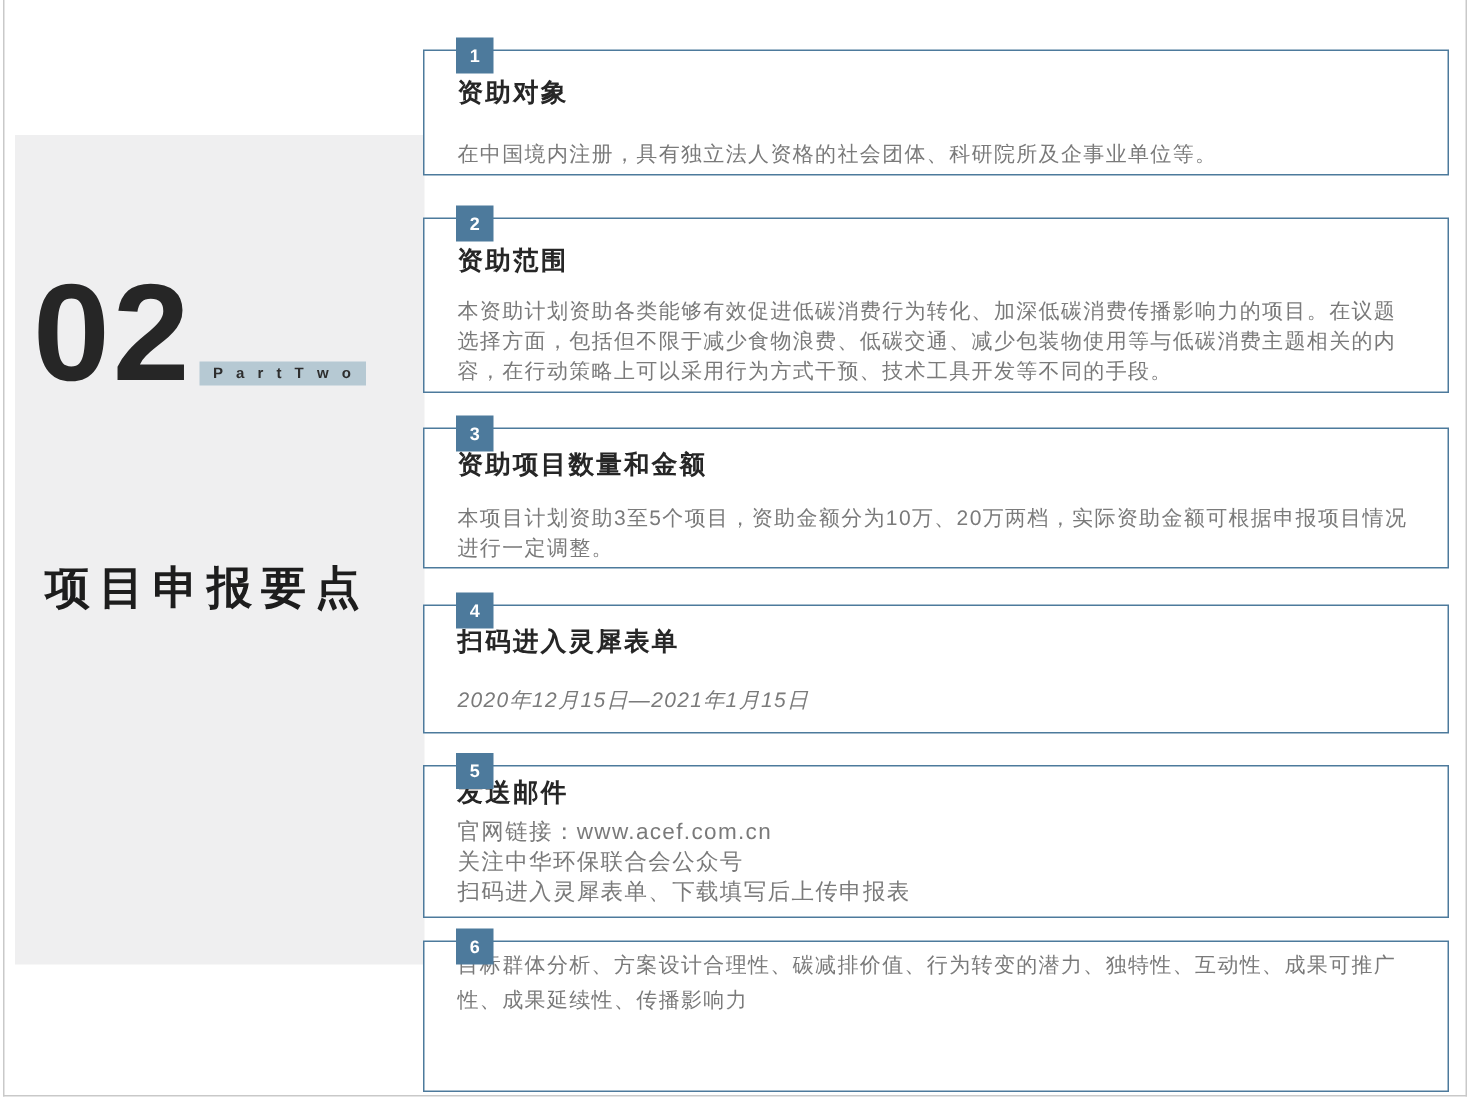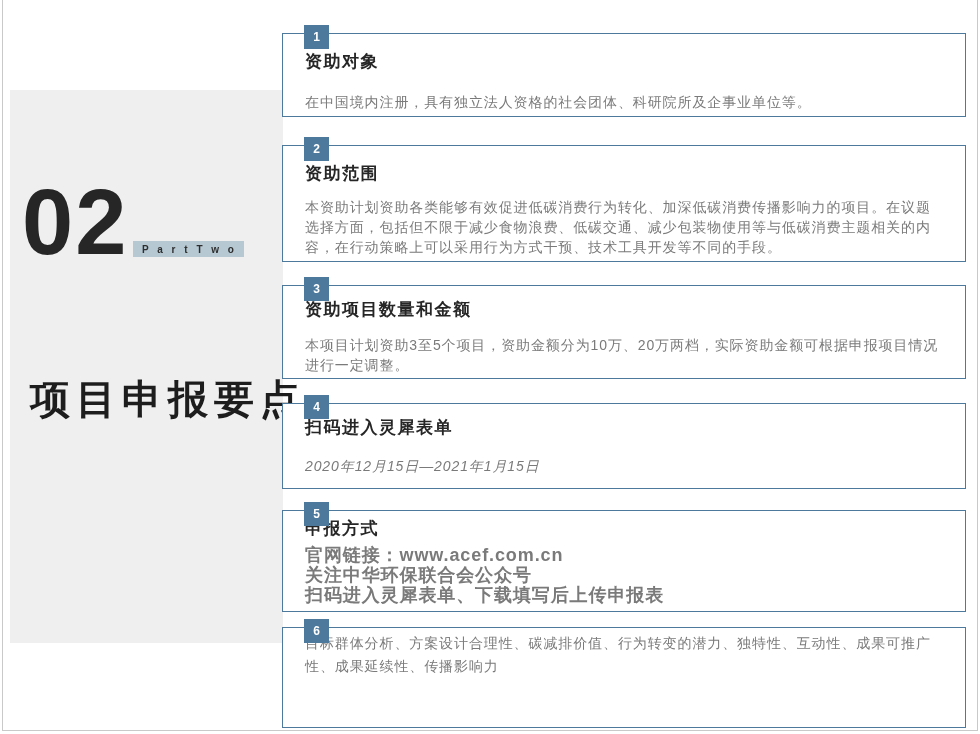--- a/index.html
+++ b/index.html
@@ -24,21 +24,21 @@
     color:var(--title_color,#262626);letter-spacing:2px;
   }
   .part-badge{
     position:absolute;left:133px;top:241px;
     background:var(--accent_light,#b6c9d3);
     color:#2e2e2e;font-size:10px;font-weight:bold;
     letter-spacing:3px;padding:3px 7px 2px 9px;white-space:nowrap;
   }
   .panel-title{
     position:absolute;left:30px;top:372px;
-    font-size:40px;font-weight:bold;color:#1d1d1d;
+    font-size:30px;font-weight:bold;color:#1d1d1d;
     letter-spacing:6px;white-space:nowrap;
   }
 
   
   .box{
     position:absolute;left:282px;width:684px;box-sizing:border-box;
     background:#ffffff;border:1.5px solid var(--accent,#4d7a9c);
     padding:0 22px;
   }
   .badge{
@@ -54,21 +54,21 @@
   .box .body, .box .line{
     font-size:14px;color:var(--body_color,#7a7a7a);
     letter-spacing:0.9px;line-height:20px;margin:0;
   }
   
   .b1{top:33px;height:84px;}   .b1 h3{padding-top:16px;} .b1 .body{margin-top:19px;}
   .b2{top:145px;height:117px;} .b2 h3{padding-top:16px;} .b2 .body{margin-top:12px;}
   .b3{top:285px;height:94px;}  .b3 h3{padding-top:12px;} .b3 .body{margin-top:14px;}
   .b4{top:403px;height:86px;}  .b4 h3{padding-top:12px;} .b4 .body{margin-top:17px;font-style:italic;}
   .b5{top:510px;height:102px;} .b5 h3{padding-top:6px;}  .b5 .lines{margin-top:5px;}
-  .b5 .line{font-size:18px;line-height:20px;font-weight:bold;}
+  .b5 .line{font-size:15px;line-height:20px;}
   .b6{top:627px;height:101px;} .b6 h3{padding-top:12px;} .b6 .body{margin-top:4px;line-height:23px;}
 </style>
 </head>
 <body>
 
 <div class="edge edge-left"></div>
 <div class="edge edge-right"></div>
 <div class="edge edge-bottom"></div>
 
 <div class="side-panel"></div>
@@ -95,21 +95,21 @@
 </section>
 
 <section class="box b4">
   <div class="badge">4</div>
   <h3>扫码进入灵犀表单</h3>
   <p class="body">2020年12月15日—2021年1月15日</p>
 </section>
 
 <section class="box b5">
   <div class="badge">5</div>
-  <h3>申报方式</h3>
+  <h3>发送邮件</h3>
   <div class="lines">
     <div class="line">官网链接：www.acef.com.cn</div>
     <div class="line">关注中华环保联合会公众号</div>
     <div class="line">扫码进入灵犀表单、下载填写后上传申报表</div>
   </div>
 </section>
 
 <section class="box b6">
   <div class="badge">6</div>
   <p class="body">目标群体分析、方案设计合理性、碳减排价值、行为转变的潜力、独特性、互动性、成果可推广性、成果延续性、传播影响力</p>

